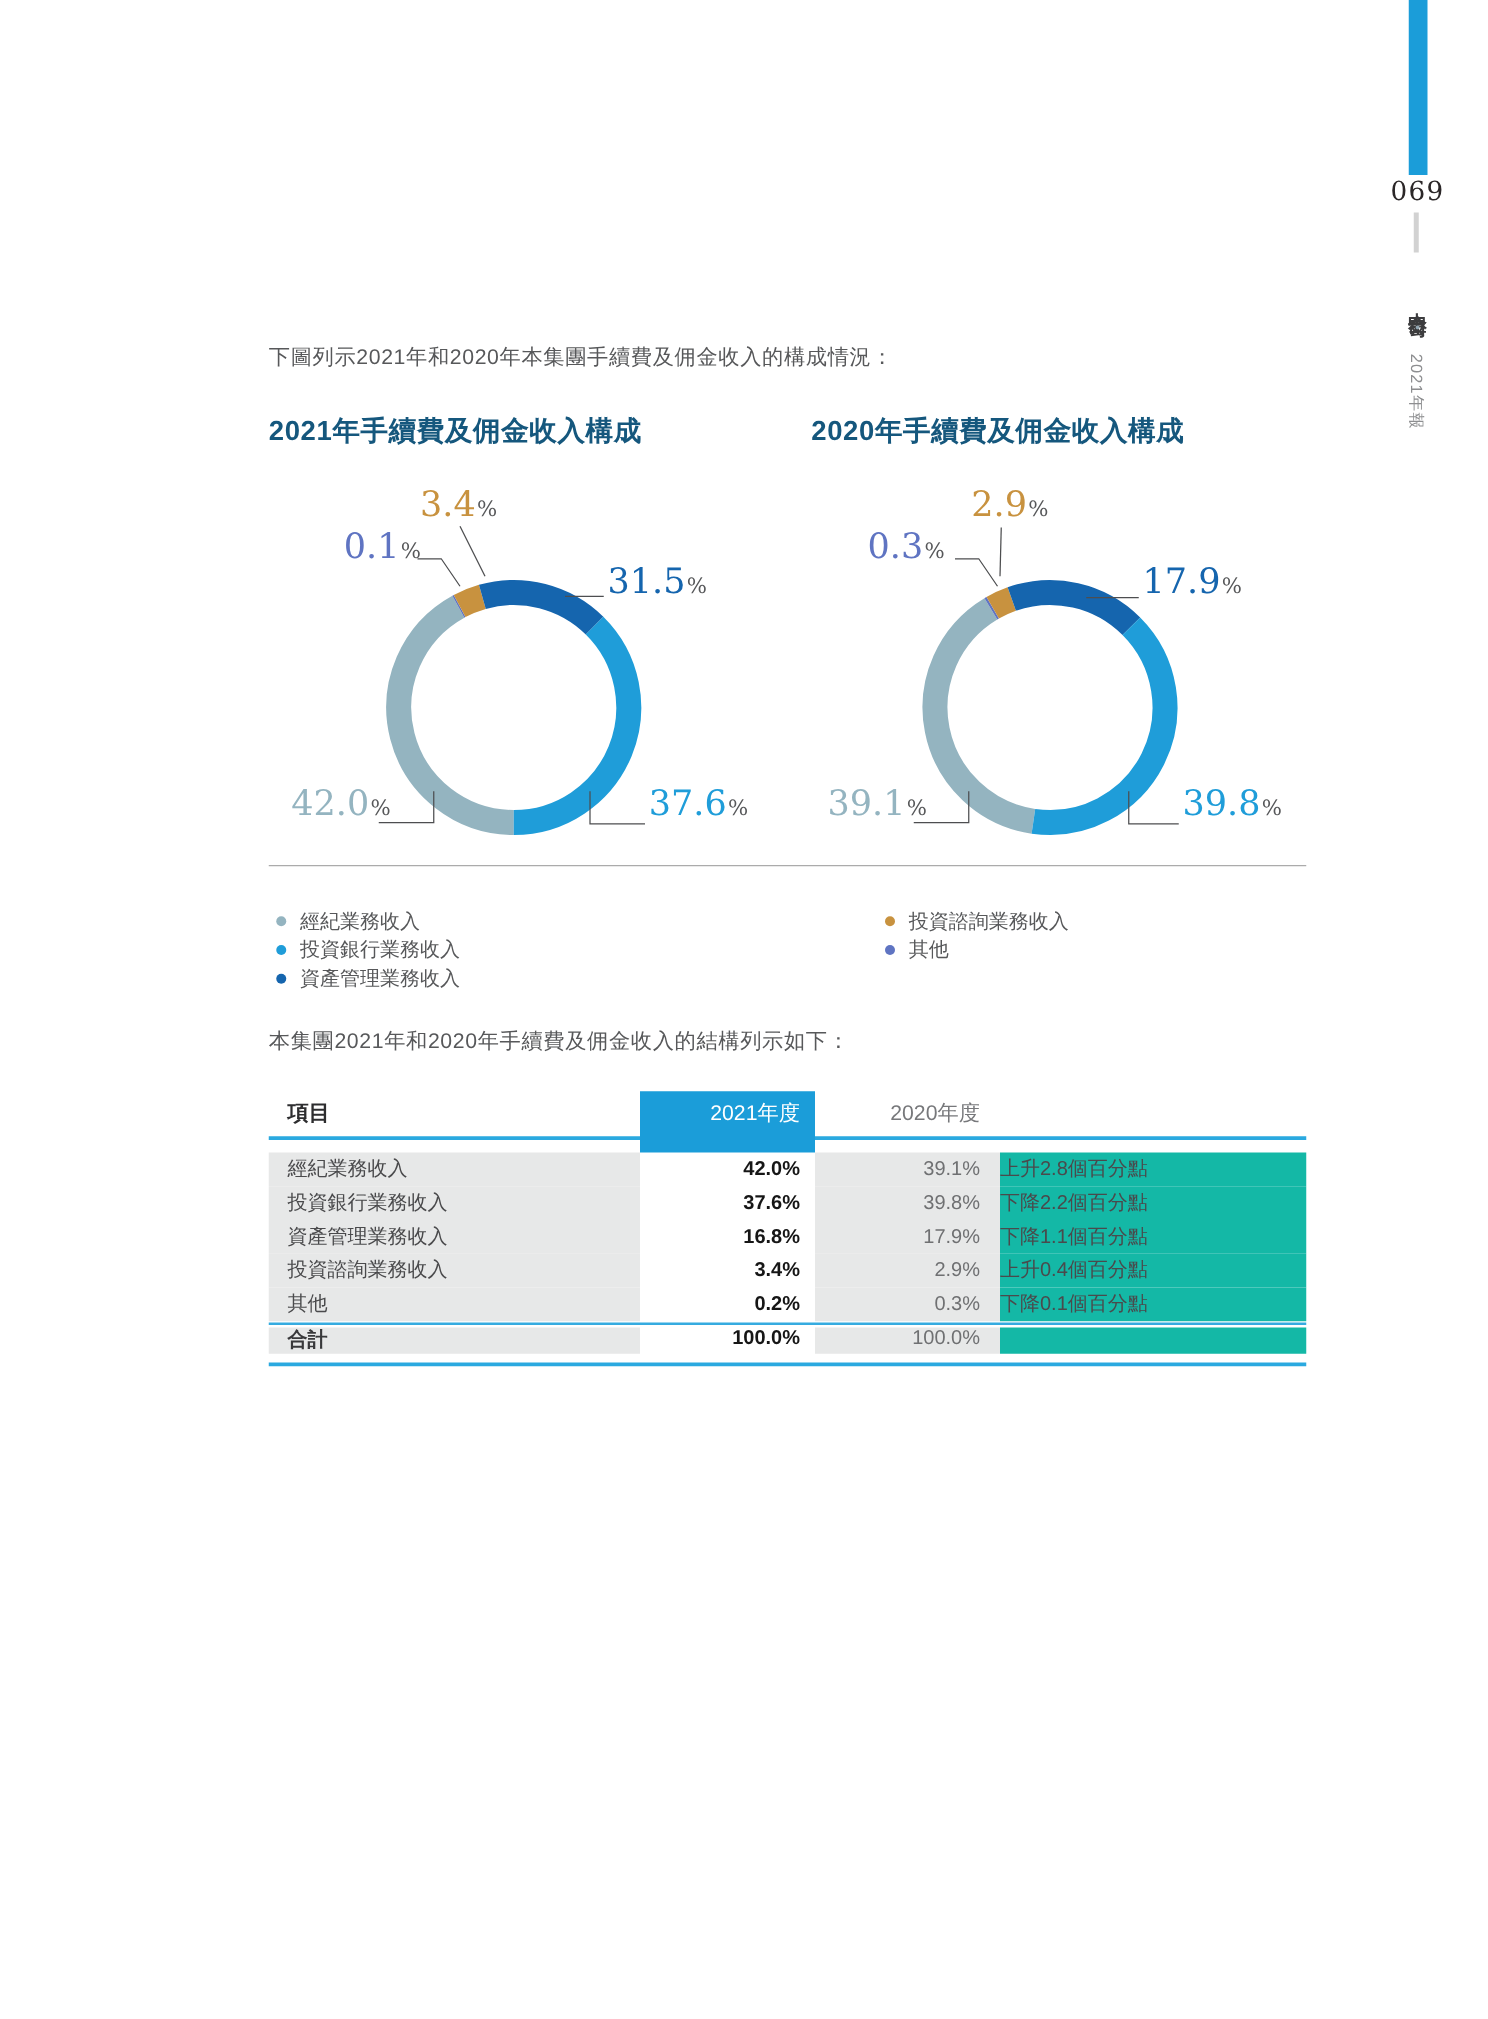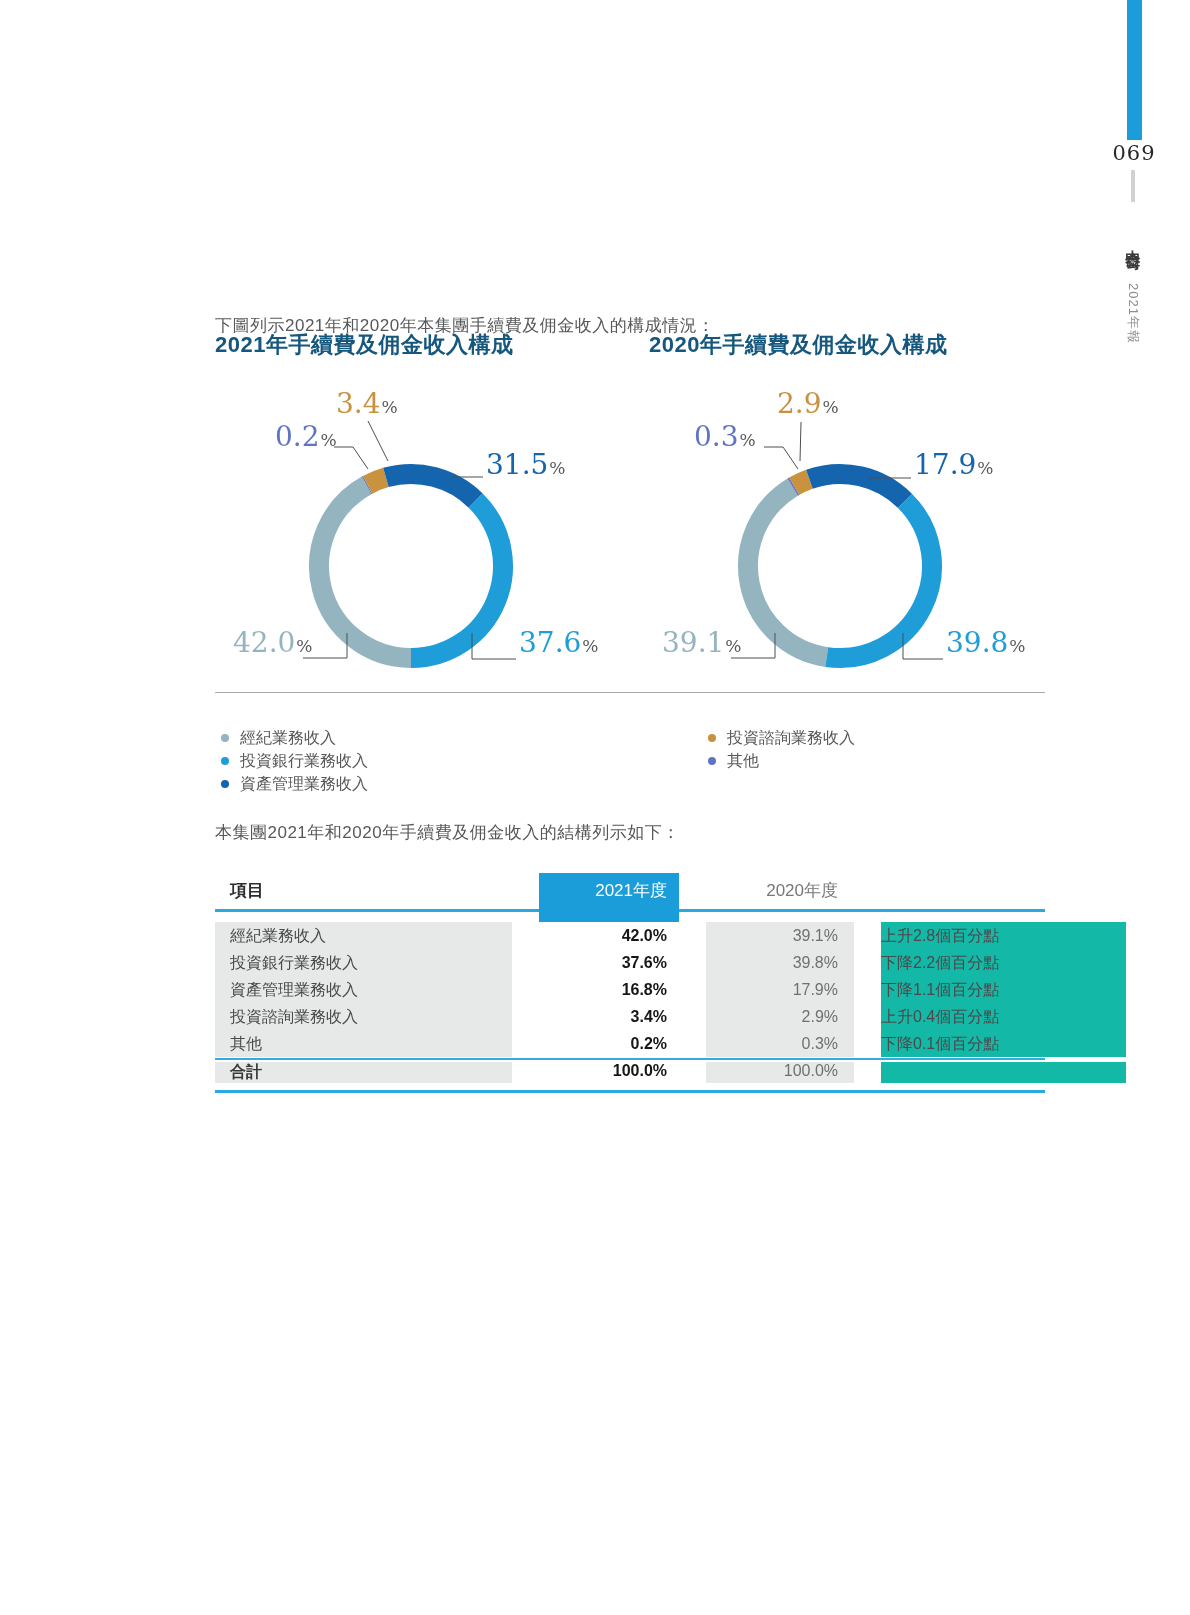--- a/index.html
+++ b/index.html
@@ -11,21 +11,21 @@
   .page-num{position:absolute;left:1106px;top:141px;width:56px;text-align:center;
     font-family:"DejaVu Serif","Liberation Serif",serif;font-size:21px;color:#2b2728;letter-spacing:1px;}
   .page-tick{position:absolute;left:1131px;top:170px;width:4px;height:32px;background:#d2d2d2;}
   .side-vert{position:absolute;left:1120px;top:238px;height:300px;writing-mode:vertical-rl;
     text-align:left;line-height:26px;}
   .side-company{font-size:15px;font-weight:700;color:#3c3c3e;letter-spacing:2px;text-orientation:upright;}
   .side-dot{font-size:11px;color:#93a7b3;margin:10px 0;}
   .side-report{font-size:13px;color:#8d8e90;letter-spacing:1px;text-orientation:sideways;margin-top:4px;}
 
   .para{position:absolute;left:215px;font-size:17px;color:#57585a;letter-spacing:0.5px;white-space:nowrap;}
-  #intro-1{top:274px;margin-top:40px;}
+  #intro-1{top:274px;}
   #intro-2{top:821px;}
 
   .chart-title{position:absolute;top:330px;font-size:22px;font-weight:700;color:#15577d;
     letter-spacing:0.5px;white-space:nowrap;}
   #chart-title-2021{left:215px;}
   #chart-title-2020{left:649px;}
 
   svg.donut{position:absolute;overflow:visible;}
 
   .pct-label{position:absolute;font-family:"DejaVu Serif","Liberation Serif",serif;
@@ -34,21 +34,21 @@
 
   .legend-divider{position:absolute;left:215px;top:692px;width:830px;height:1px;background:#ababab;}
   .legend-col{position:absolute;top:726px;}
   #legend-left{left:221px;}
   #legend-right{left:708px;}
   .legend-item{height:23px;line-height:23px;font-size:16px;color:#57585a;white-space:nowrap;}
   .legend-dot{display:inline-block;width:8px;height:8px;border-radius:50%;margin-right:11px;
     position:relative;top:-1px;}
 
   
-  .tbl-grid{display:grid;grid-template-columns:297px 140px 148px 245px;gap:27px;}
+  .tbl-grid{display:grid;grid-template-columns:297px 140px 148px 245px;}
   #tbl-header{position:absolute;left:215px;top:873px;width:830px;height:39px;box-sizing:border-box;
     border-bottom:3px solid #2aa9e0;}
   #tbl-header .cell{line-height:36px;font-size:17px;}
   .h-item{color:#2d2d2f;font-weight:600;padding-left:15px;}
   .h-2021{background:#1b9dd9;color:#ffffff;text-align:right;padding-right:12px;margin-bottom:-3px;height:52px;}
   .h-2020{color:#77787b;text-align:right;padding-right:16px;}
   .h-delta{color:#2d2d2f;font-weight:600;text-align:right;}
 
   #tbl-body{position:absolute;left:215px;top:922px;width:830px;}
   .t-row{height:27px;}
@@ -159,21 +159,21 @@
   <div class="tbl-sep"></div>
   <div id="tbl-total" class="tbl-grid">
     <div class="cell c-item">合計</div>
     <div class="cell c-2021">100.0%</div>
     <div class="cell c-2020">100.0%</div>
     <div class="cell c-delta"></div>
   </div>
   <div class="tbl-bottom"></div>
 
 <div class="pct-label" style="left: 336px; top: 390px;"><span style="color: rgb(200, 146, 63);">3.4</span><span class="unit">%</span></div>
-    <div class="pct-label" style="left: 275px; top: 423px;"><span style="color: rgb(95, 116, 194);">0.2</span><span class="unit">%</span></div>
+    <div class="pct-label" style="left: 275px; top: 423px;"><span style="color: rgb(95, 116, 194);">0.1</span><span class="unit">%</span></div>
     <div class="pct-label" style="left: 486px; top: 451px;"><span style="color: rgb(21, 101, 174);">31.5</span><span class="unit">%</span></div>
     <div class="pct-label" style="left: 233px; top: 629px;"><span style="color: rgb(148, 180, 192); text-align: center;">42.0</span><span class="unit">%</span></div>
     <div class="pct-label" style="left: 519px; top: 629px;"><span style="color: rgb(31, 157, 217);">37.6</span><span class="unit">%</span></div>
     <div class="pct-label" style="left: 777px; top: 390px;"><span style="color: rgb(200, 146, 63);">2.9</span><span class="unit">%</span></div>
     <div class="pct-label" style="left: 694px; top: 423px;"><span style="color: rgb(95, 116, 194);">0.3</span><span class="unit">%</span></div>
     <div class="pct-label" style="left: 914px; top: 451px;"><span style="color: rgb(21, 101, 174);">17.9</span><span class="unit">%</span></div>
     <div class="pct-label" style="left: 662px; top: 629px;"><span style="color: rgb(148, 180, 192);">39.1</span><span class="unit">%</span></div>
     <div class="pct-label" style="left: 946px; top: 629px;"><span style="color: rgb(31, 157, 217);">39.8</span><span class="unit">%</span></div>
   </div>
 

